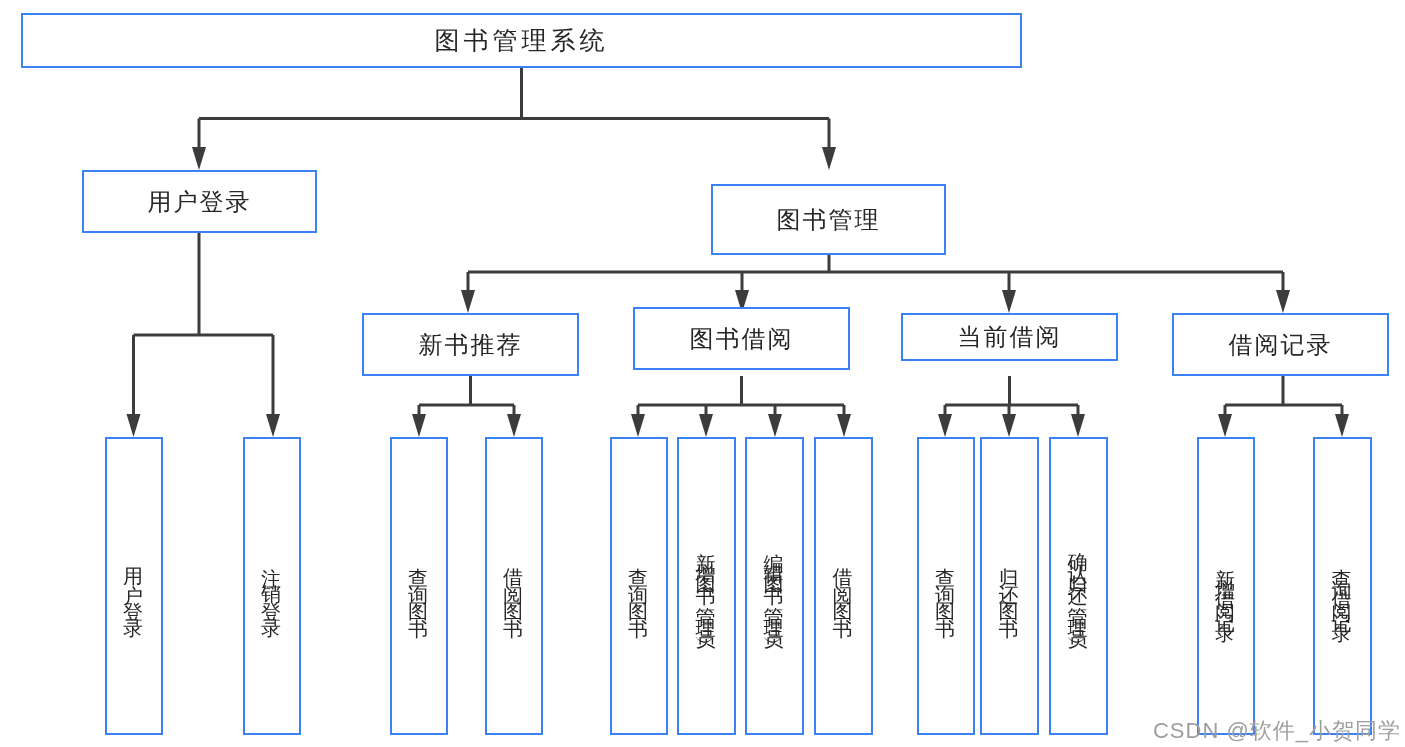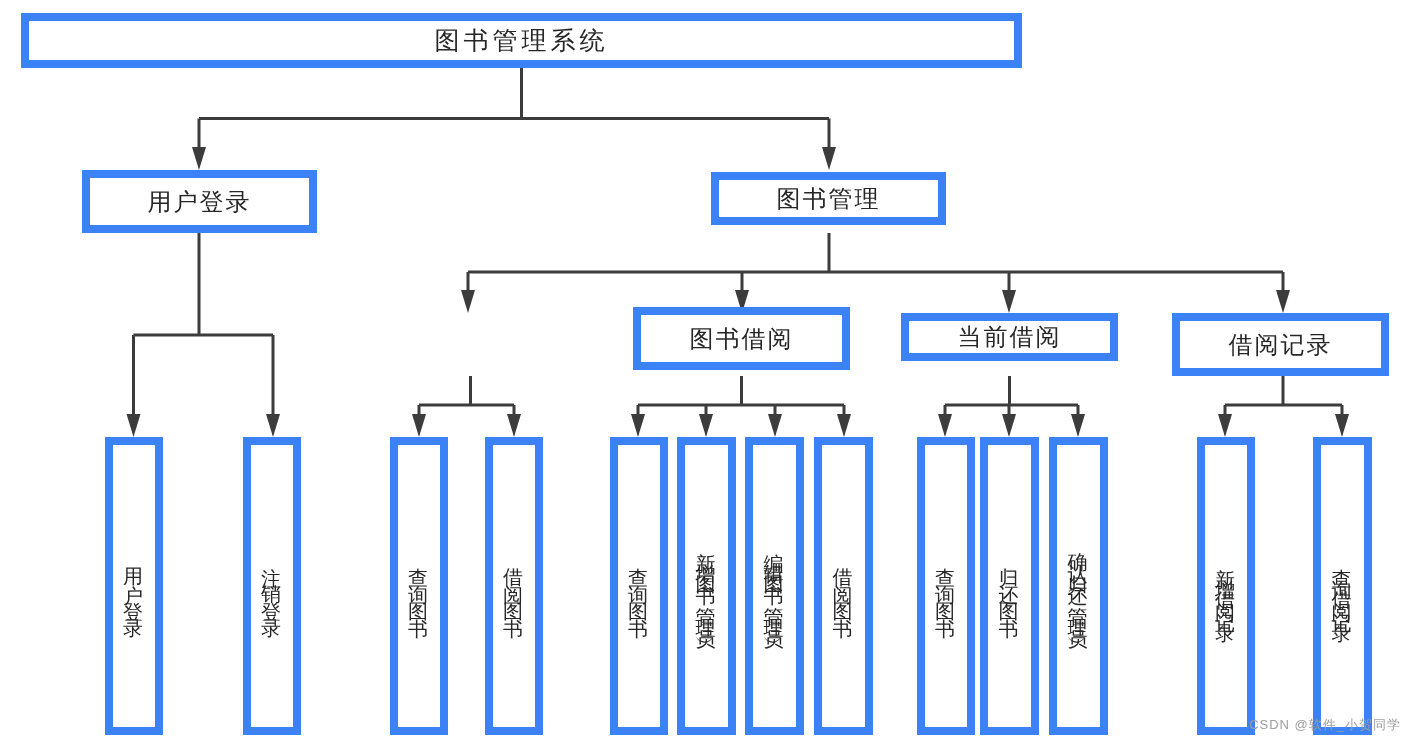--- a/index.html
+++ b/index.html
@@ -13,21 +13,21 @@
   }
   #connectors {
     position: absolute;
     left: 0; top: 0;
     width: 1405px; height: 747px;
     z-index: 0;
   }
   .node {
     position: absolute;
     box-sizing: border-box;
-    border: 8px solid #3b82f6;
+    border: 2px solid #3b82f6;
     background: #ffffff;
     display: flex;
     align-items: center;
     justify-content: center;
     text-align: center;
     color: #262626;
     z-index: 1;
     font-size: 24px;
     letter-spacing: 2px;
     white-space: nowrap;
@@ -38,21 +38,21 @@
     text-orientation: mixed;
     font-size: 20px;
     letter-spacing: 11px;
     white-space: normal;
   }
   .node.v.sp { letter-spacing: 17px; }
   .watermark {
     position: absolute;
     right: 4px;
     top: 716px;
-    font-size: 13px;
+    font-size: 22px;
     letter-spacing: 1px;
     color: #9e9e9e;
     z-index: 2;
   }
 </style>
 </head>
 <body>
 
 <div id="canvas">
 
@@ -111,22 +111,23 @@
       <polygon points="1002,414 1016,414 1009,437"></polygon>
       <polygon points="1071,414 1085,414 1078,437"></polygon>
       <polygon points="1218,414 1232,414 1225,437"></polygon>
       <polygon points="1335,414 1349,414 1342,437"></polygon>
     </g>
   </svg>
 
   <div class="node title" style="left:21px; top:13px; width:1001px; height:55px">图书管理系统</div>
 
   <div class="node" style="left:82px; top:170px; width:235px; height:63px">用户登录</div>
-  <div class="node" style="left:711px; top:172px; width:235px; height:53px">图书管理</div>
+  <div class="node" style="left:711px; top:184px; width:235px; height:71px">图书管理</div>
 
+  <div class="node" style="left:362px; top:313px; width:217px; height:63px">新书推荐</div>
   <div class="node" style="left:633px; top:307px; width:217px; height:63px">图书借阅</div>
   <div class="node" style="left:901px; top:313px; width:217px; height:48px">当前借阅</div>
   <div class="node" style="left:1172px; top:313px; width:217px; height:63px">借阅记录</div>
 
   <div class="node v sp" style="left:105px; top:437px; width:58px; height:298px">用户登录</div>
   <div class="node v sp" style="left:243px; top:437px; width:58px; height:298px">注销登录</div>
 
   <div class="node v sp" style="left:390px; top:437px; width:58px; height:298px">查询图书</div>
   <div class="node v sp" style="left:485px; top:437px; width:58px; height:298px">借阅图书</div>
 

